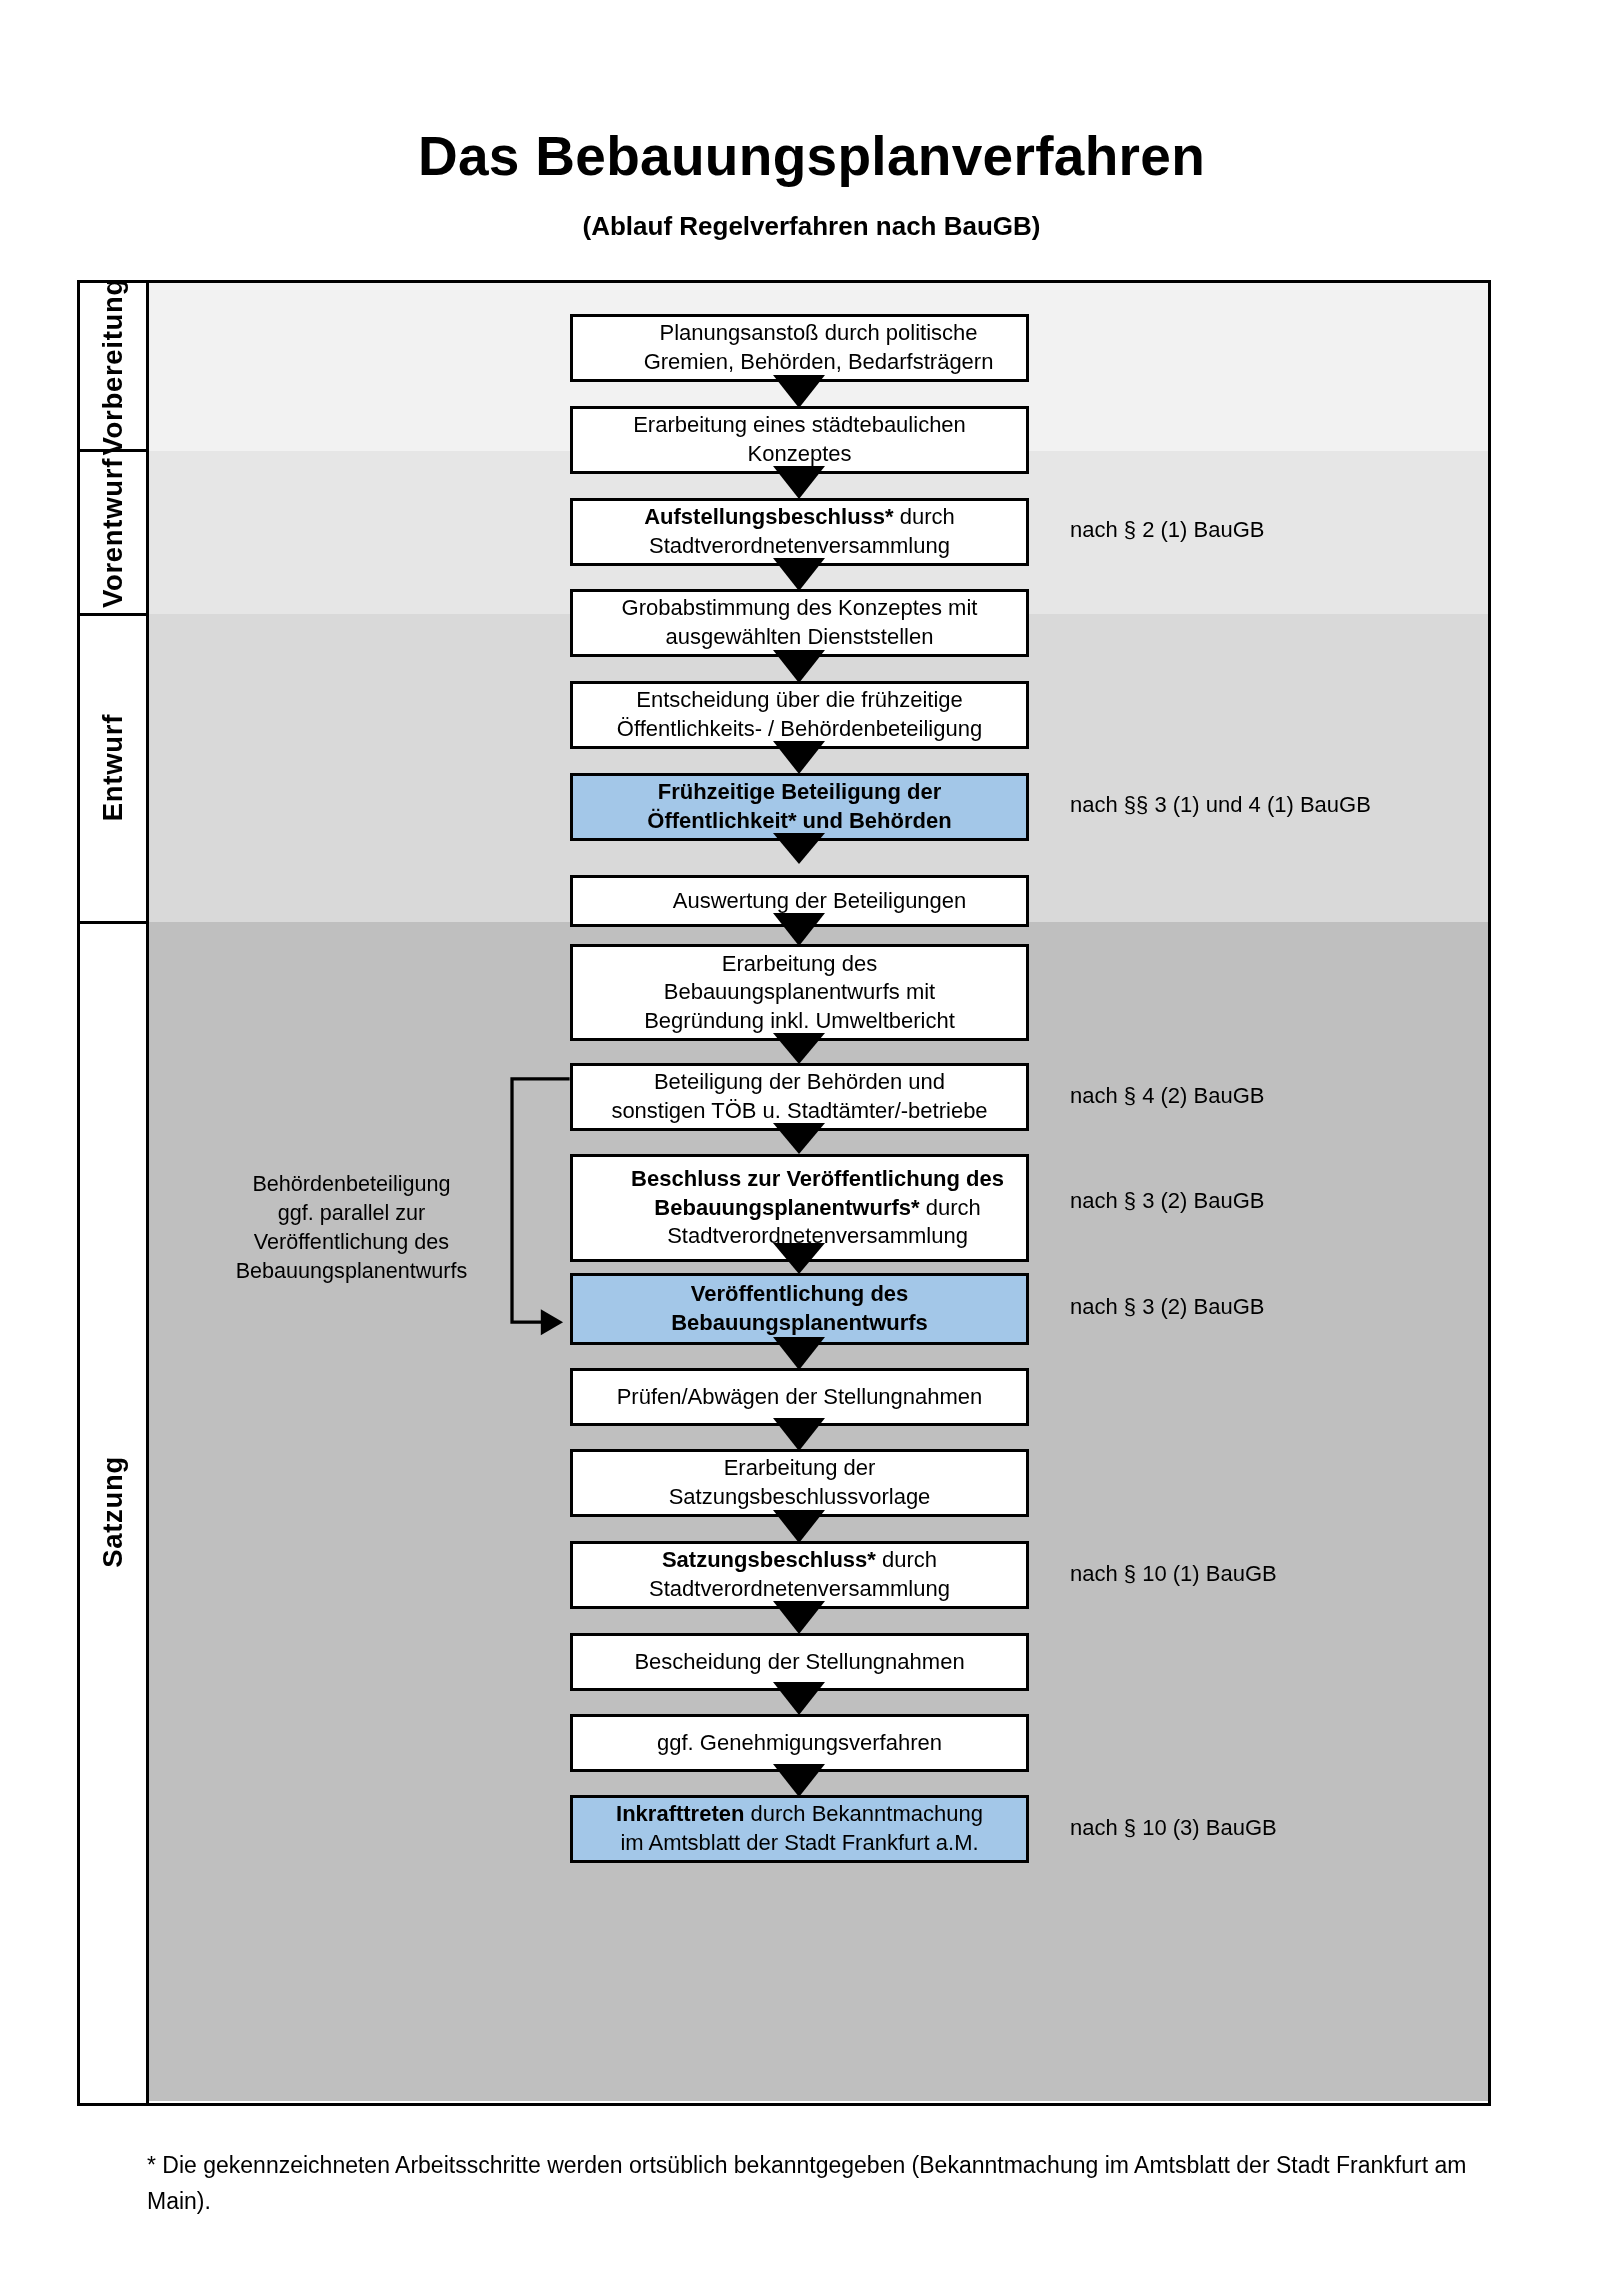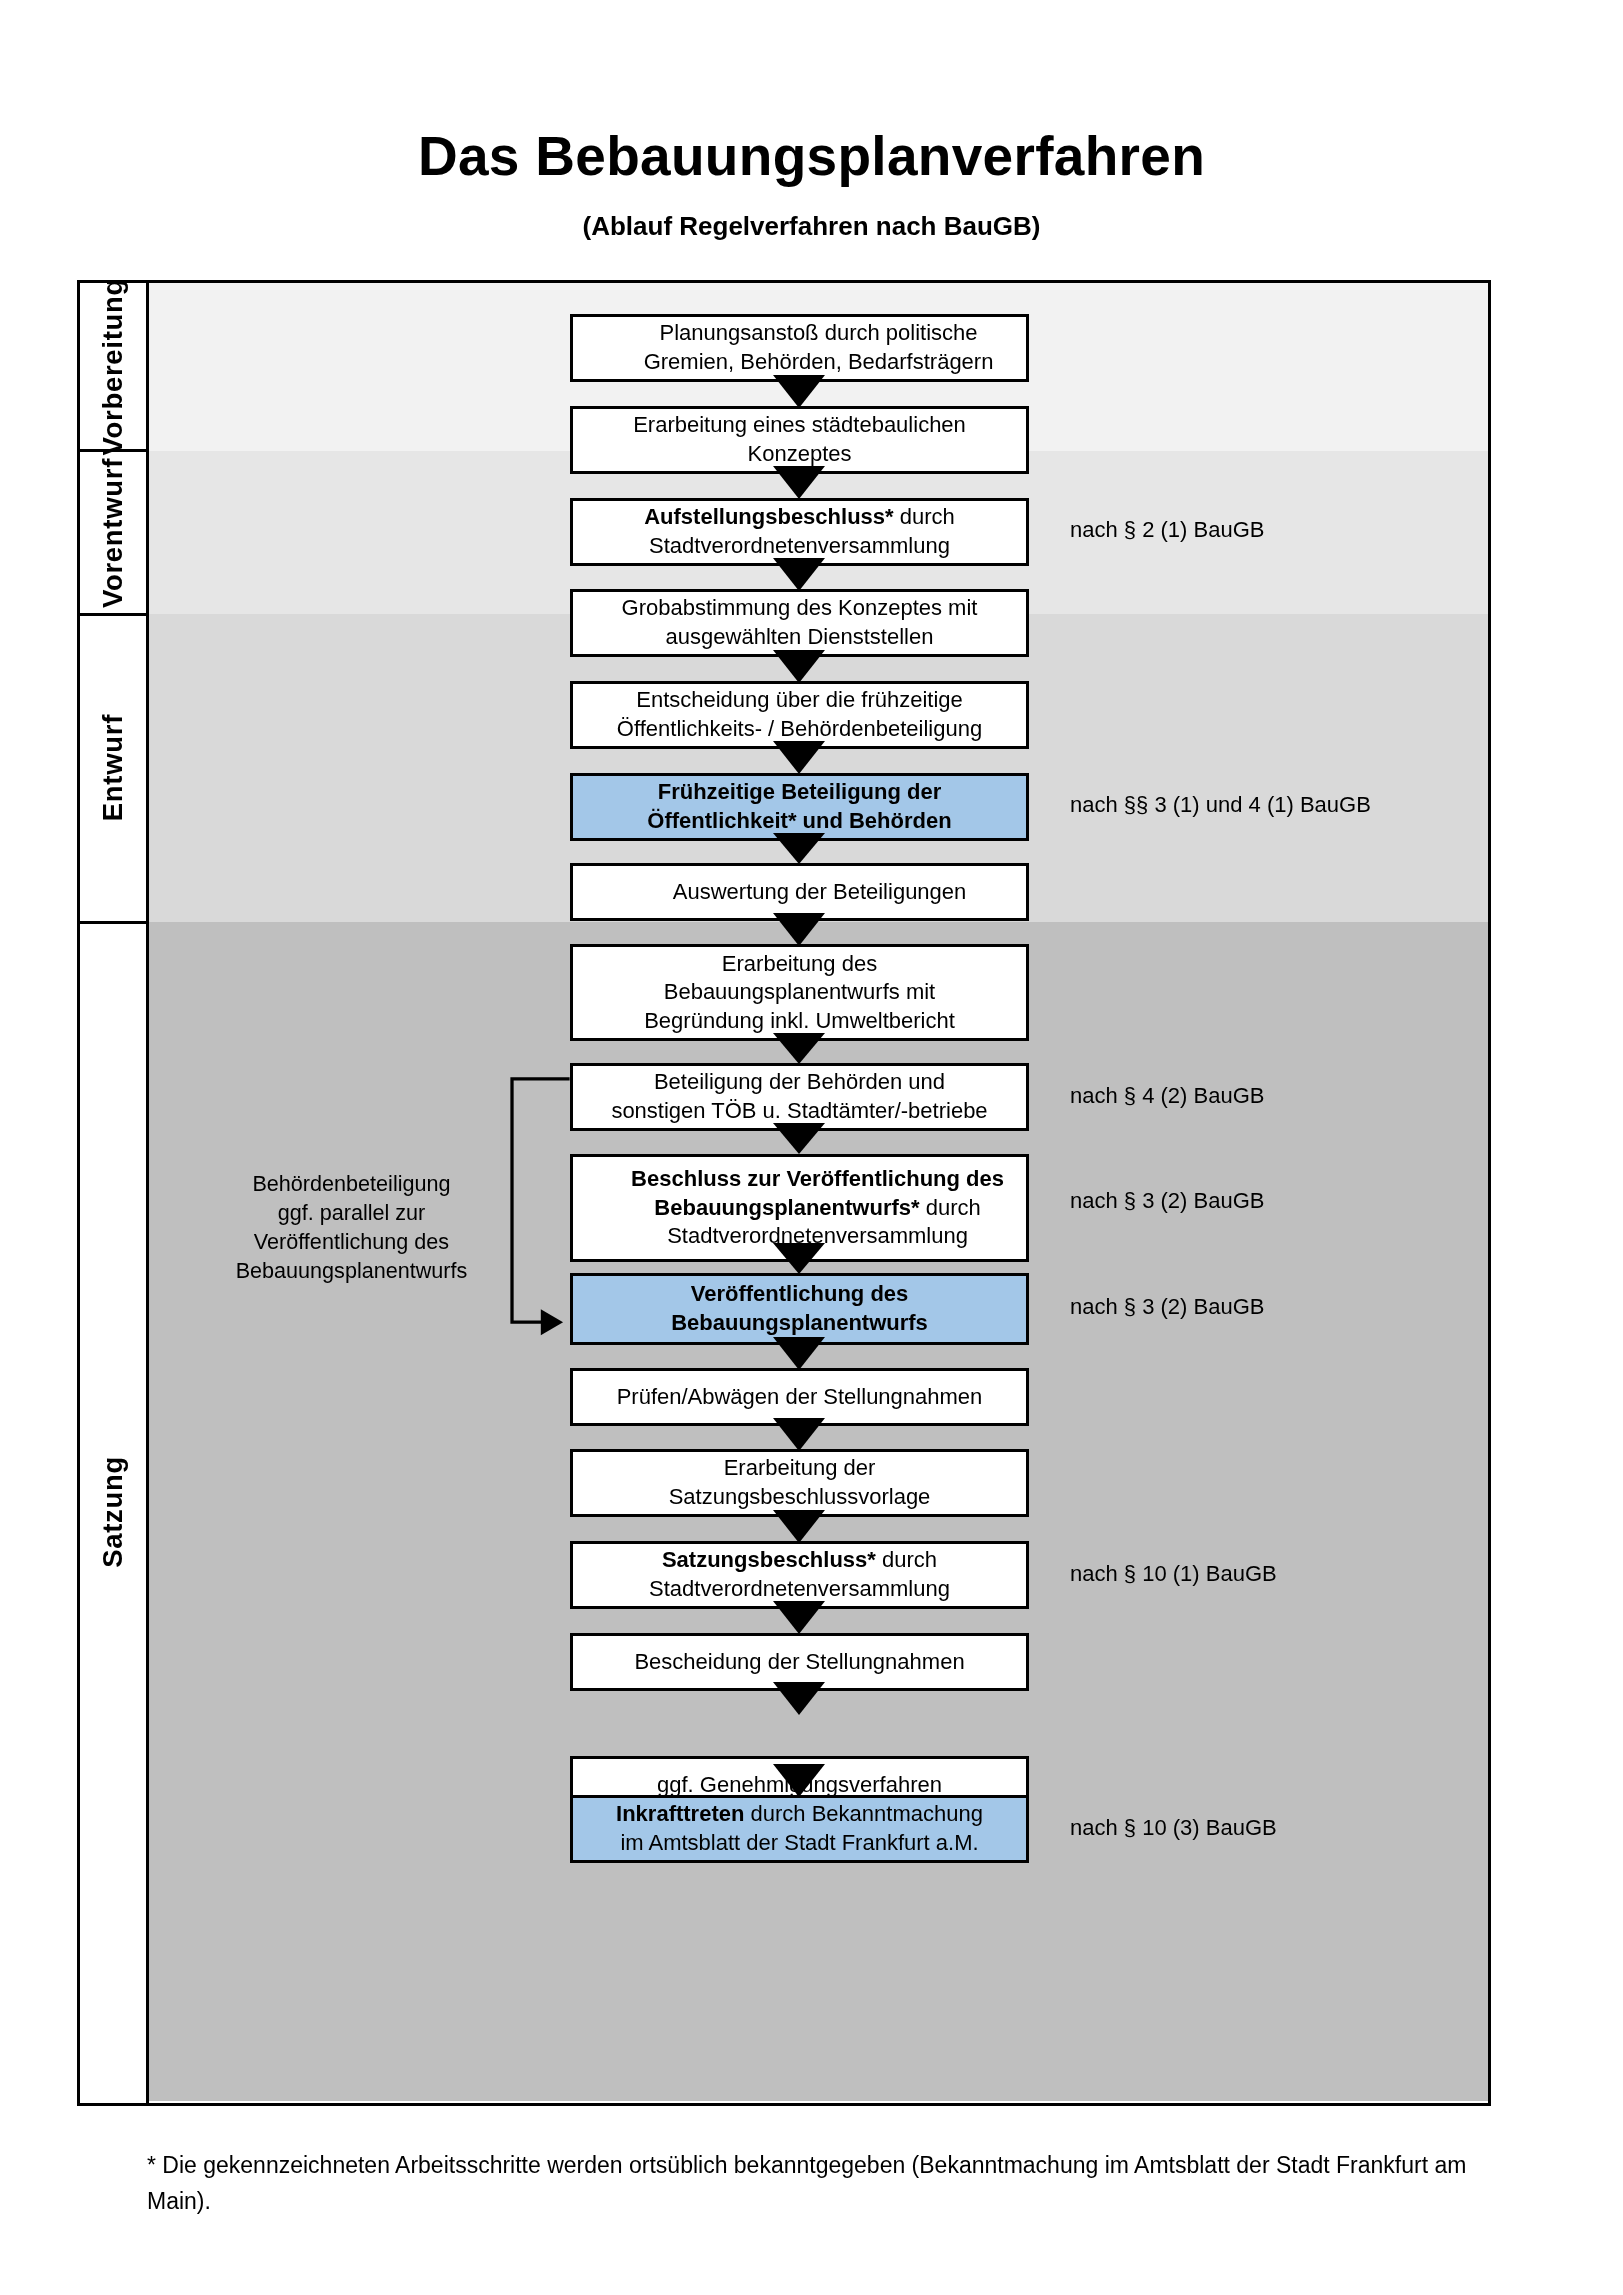--- a/index.html
+++ b/index.html
@@ -171,21 +171,21 @@
           <div>Entscheidung über die frühzeitige</div>
           <div>Öffentlichkeits- / Behördenbeteiligung</div>
         </div>
       </div>
       <div class="pbox blue" id="step-box-6" style="top: 490px; height: 68px;">
         <div>
           <div style="font-weight: bold;">Frühzeitige Beteiligung der</div>
           <div style="font-weight: bold;">Öffentlichkeit* und Behörden</div>
         </div>
       </div>
-      <div class="pbox" id="step-box-7" style="top: 580px; height: 58px; padding-left: 48px;">
+      <div class="pbox" id="step-box-7" style="top: 592px; height: 52px; padding-left: 48px;">
         <div>
           <div>Auswertung der Beteiligungen</div>
         </div>
       </div>
       <div class="pbox" id="step-box-8" style="top: 661px; height: 97px;">
         <div>
           <div>Erarbeitung des</div>
           <div>Bebauungsplanentwurfs mit</div>
           <div>Begründung inkl. Umweltbericht</div>
         </div>
@@ -224,21 +224,21 @@
         <div>
           <div><b>Satzungsbeschluss*</b> durch</div>
           <div>Stadtverordnetenversammlung</div>
         </div>
       </div>
       <div class="pbox" id="step-box-15" style="top: 1350px; height: 58px;">
         <div>
           <div>Bescheidung der Stellungnahmen</div>
         </div>
       </div>
-      <div class="pbox" id="step-box-16" style="top: 1473px; height: 58px;">
+      <div class="pbox" id="step-box-16" style="top: 1431px; height: 58px;">
         <div>
           <div>ggf. Genehmigungsverfahren</div>
         </div>
       </div>
       <div class="pbox blue" id="step-box-17" style="top: 1512px; height: 68px;">
         <div>
           <div><b>Inkrafttreten</b> durch Bekanntmachung</div>
           <div>im Amtsblatt der Stadt Frankfurt a.M.</div>
         </div>
       </div>

